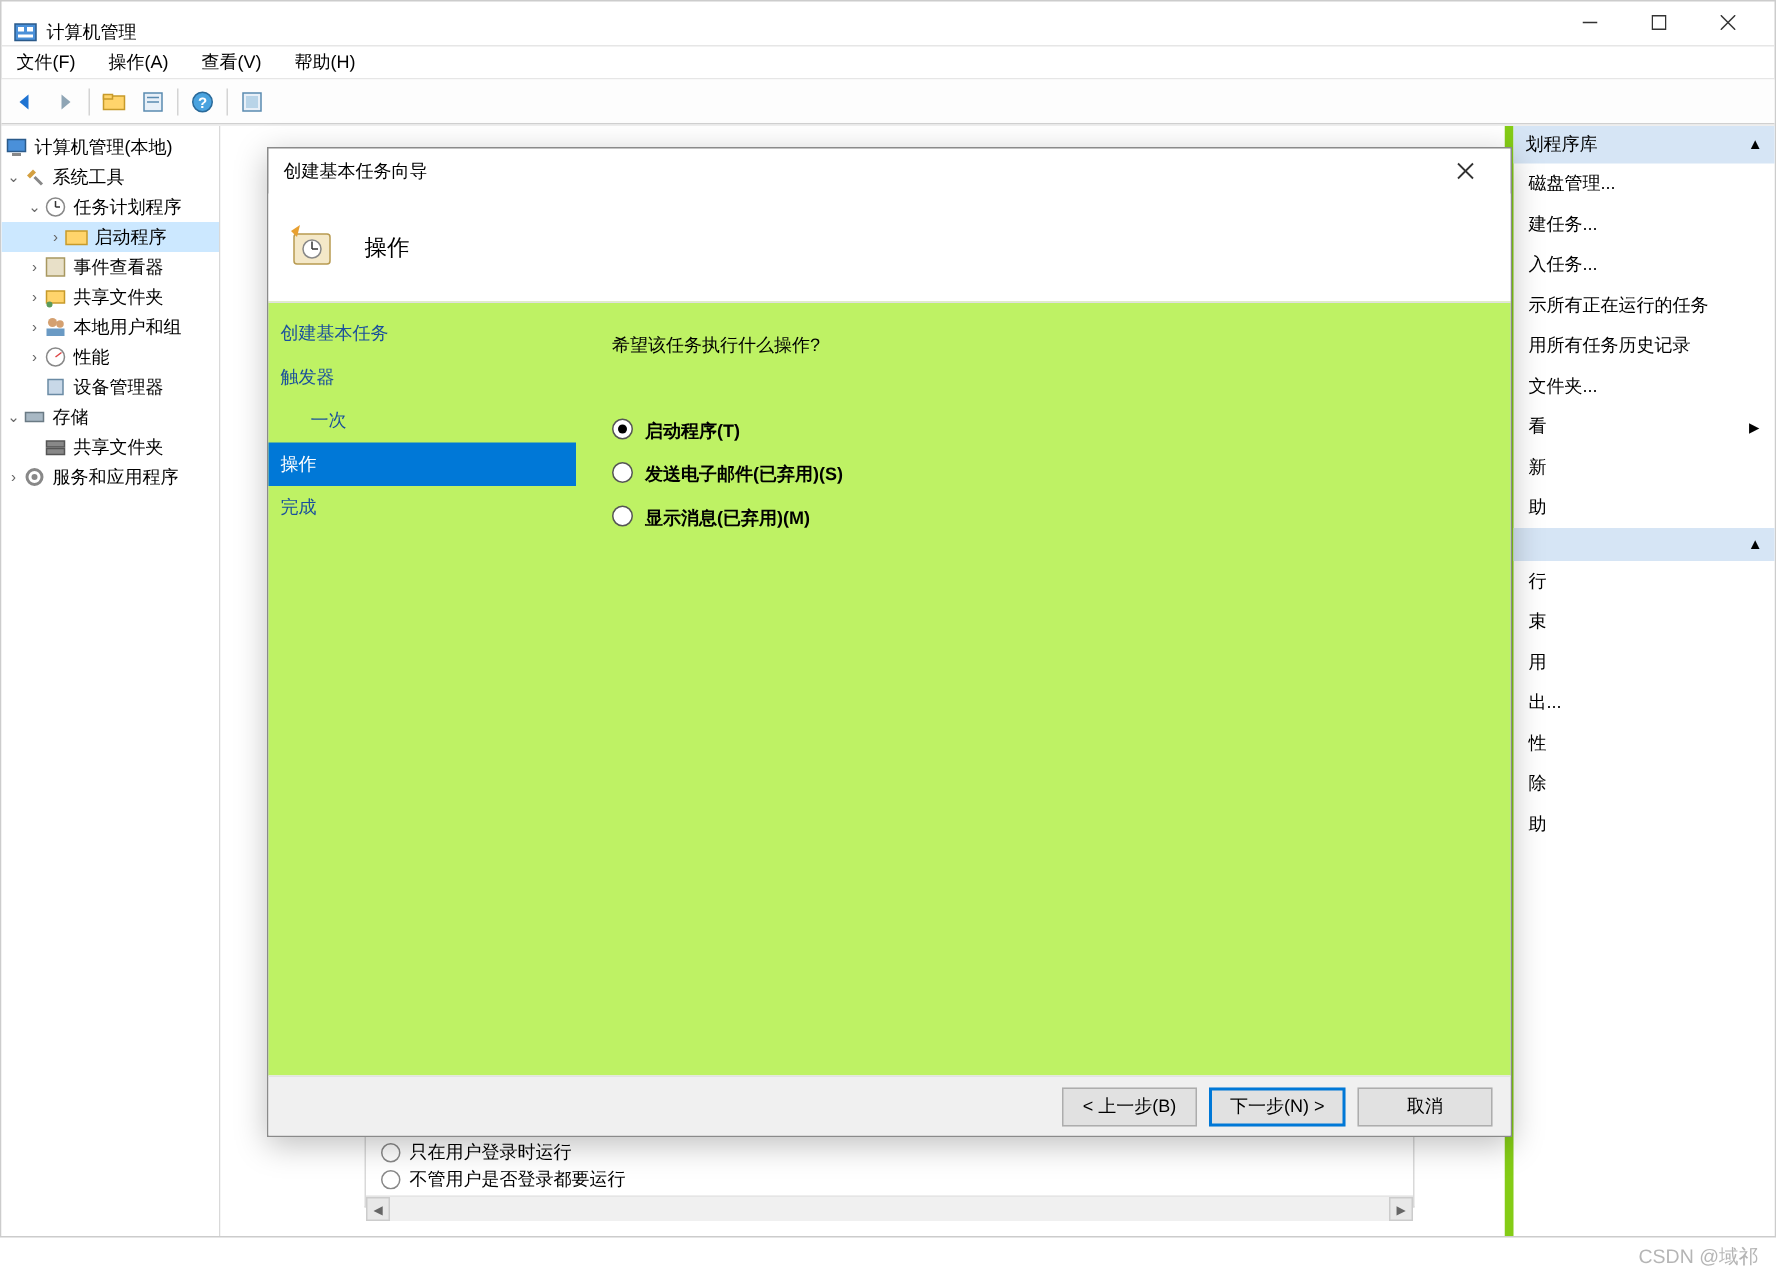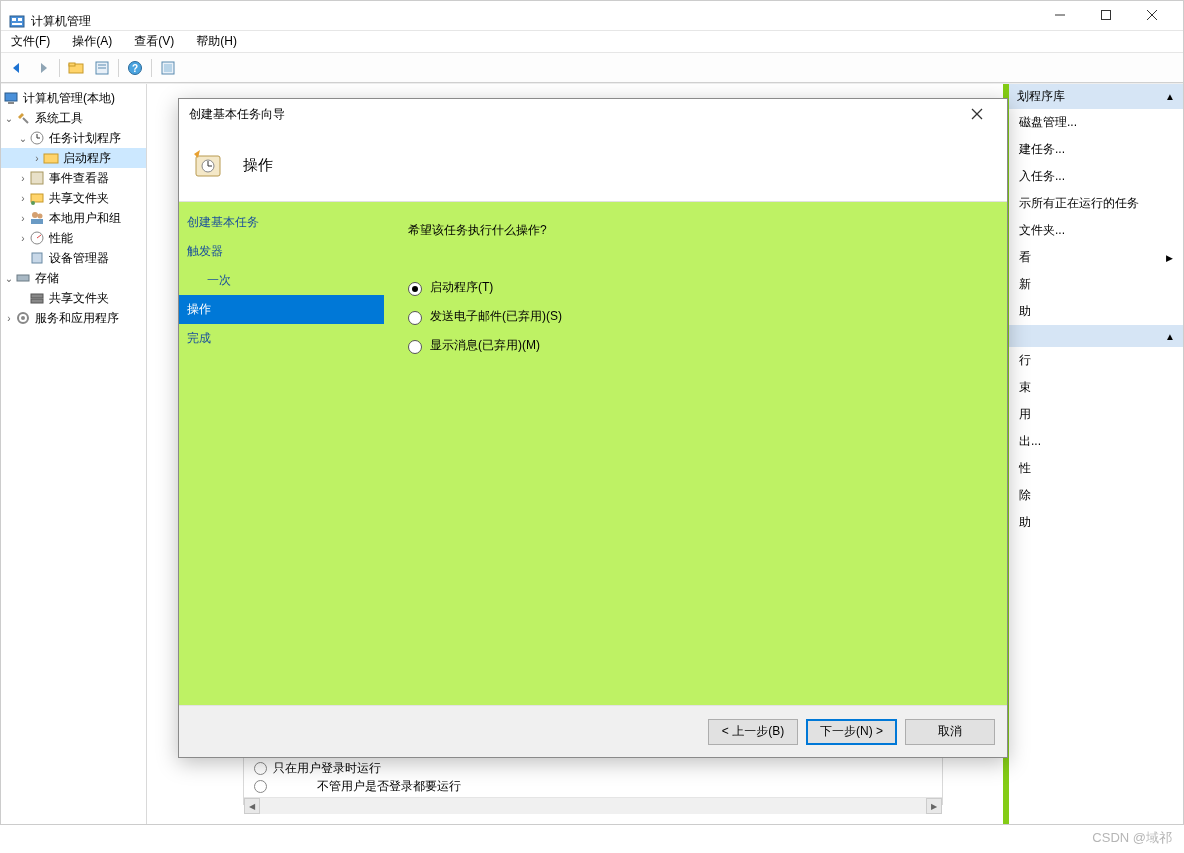--- a/index.html
+++ b/index.html
@@ -65,25 +65,25 @@
 .dialog-body { flex: 1; display: flex; background: #bef264; border-top: 1px solid #e1e1e1; }
 
 .wizard-steps { width: 205px; padding-top: 6px; }
 .step { padding: 6px 8px; font-size: 12px; color: #1a4f9c; cursor: default; }
 .step.sub { padding-left: 28px; color: #1a4f9c; }
 .step.selected { background: #0078d7; color: #fff; }
 .step.plain { color: #1a4f9c; }
 
 .wizard-content { flex: 1; padding: 20px 24px; font-size: 12px; }
 .wizard-question { margin-bottom: 40px; font-size: 12px; }
-.radio-row { display: flex; align-items: flex-end; margin: 12px 0; }
+.radio-row { display: flex; align-items: flex-start; margin: 12px 0; font-weight: bold; }
 .radio-circle { width: 14px; height: 14px; border: 1px solid #555; border-radius: 50%; margin-right: 8px; display: flex; align-items: center; justify-content: center; background: #fff; }
 .radio-circle.checked::after { content: ""; width: 6px; height: 6px; background: #000; border-radius: 50%; }
 
-.dialog-footer { height: 52px; display: flex; align-items: center; justify-content: flex-end; padding: 0 12px; gap: 8px; background: #f0f0f0; border-top: 1px solid #e2e2e2; }
+.dialog-footer { height: 40px; display: flex; align-items: center; justify-content: flex-end; padding: 0 12px; gap: 8px; background: #f0f0f0; border-top: 1px solid #e2e2e2; }
 .btn { min-width: 90px; height: 26px; border: 1px solid #adadad; background: #e1e1e1; display: flex; align-items: center; justify-content: center; font-size: 12px; padding: 0 12px; }
 .btn.primary { border: 2px solid #0078d7; background: #e1e1e1; }
 
 .watermark { position: absolute; right: 12px; bottom: 6px; color: rgba(120,120,120,0.55); font-size: 13px; pointer-events: none; }
 </style>
 </head>
 <body>
 
 <div class="main-window">
 
@@ -291,20 +291,21 @@
 
     <div class="actions-pane">
       <div class="actions-header">
         <span>划程序库</span>
         <span class="arrow">▲</span>
       </div>
       <div class="actions-item">磁盘管理...</div>
       <div class="actions-item">建任务...</div>
       <div class="actions-item">入任务...</div>
       <div class="actions-item">示所有正在运行的任务</div>
+      <div class="actions-item">用所有任务历史记录</div>
       <div class="actions-item">文件夹...</div>
       <div class="actions-item has-sub">看</div>
       <div class="actions-item">新</div>
       <div class="actions-item">助</div>
       <div class="actions-header">
         <span>&nbsp;</span>
         <span class="arrow">▲</span>
       </div>
       <div class="actions-item">行</div>
       <div class="actions-item">束</div>
@@ -317,21 +318,21 @@
 
   </div>
 </div>
 
 <div class="bottom-frag">
   <div class="inner">
     <div class="row">
       <span class="radio"></span>
       <span>只在用户登录时运行</span>
     </div>
-    <div class="row" style="overflow:hidden;height:14px;gap:44px;">
+    <div class="row" style="overflow:hidden;height:14px;">
       <span class="radio"></span>
       <span>不管用户是否登录都要运行</span>
     </div>
   </div>
   <div class="scroll-h">
     <div class="thumb">◀</div>
     <div class="track"></div>
     <div class="thumb">▶</div>
   </div>
 </div>

